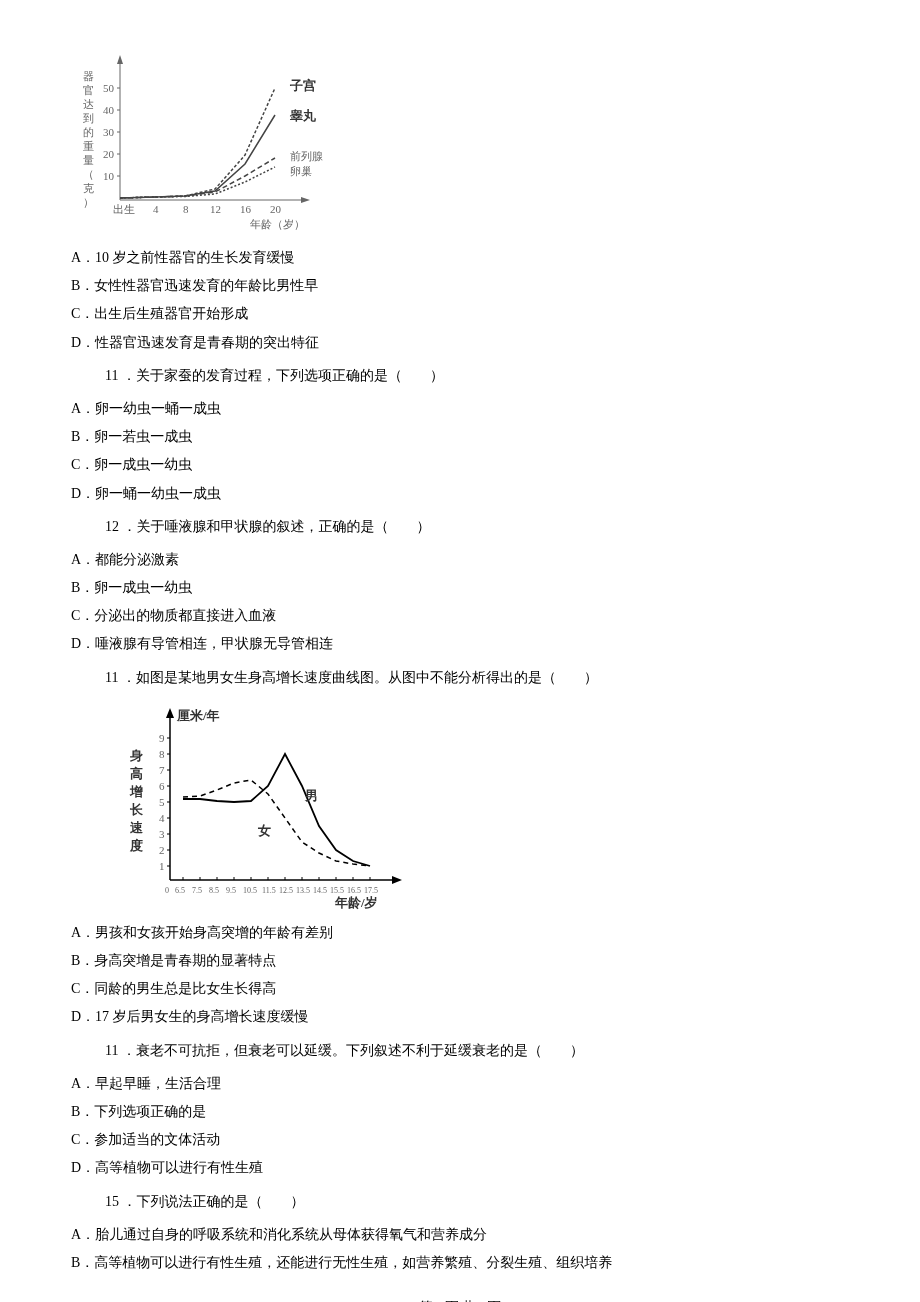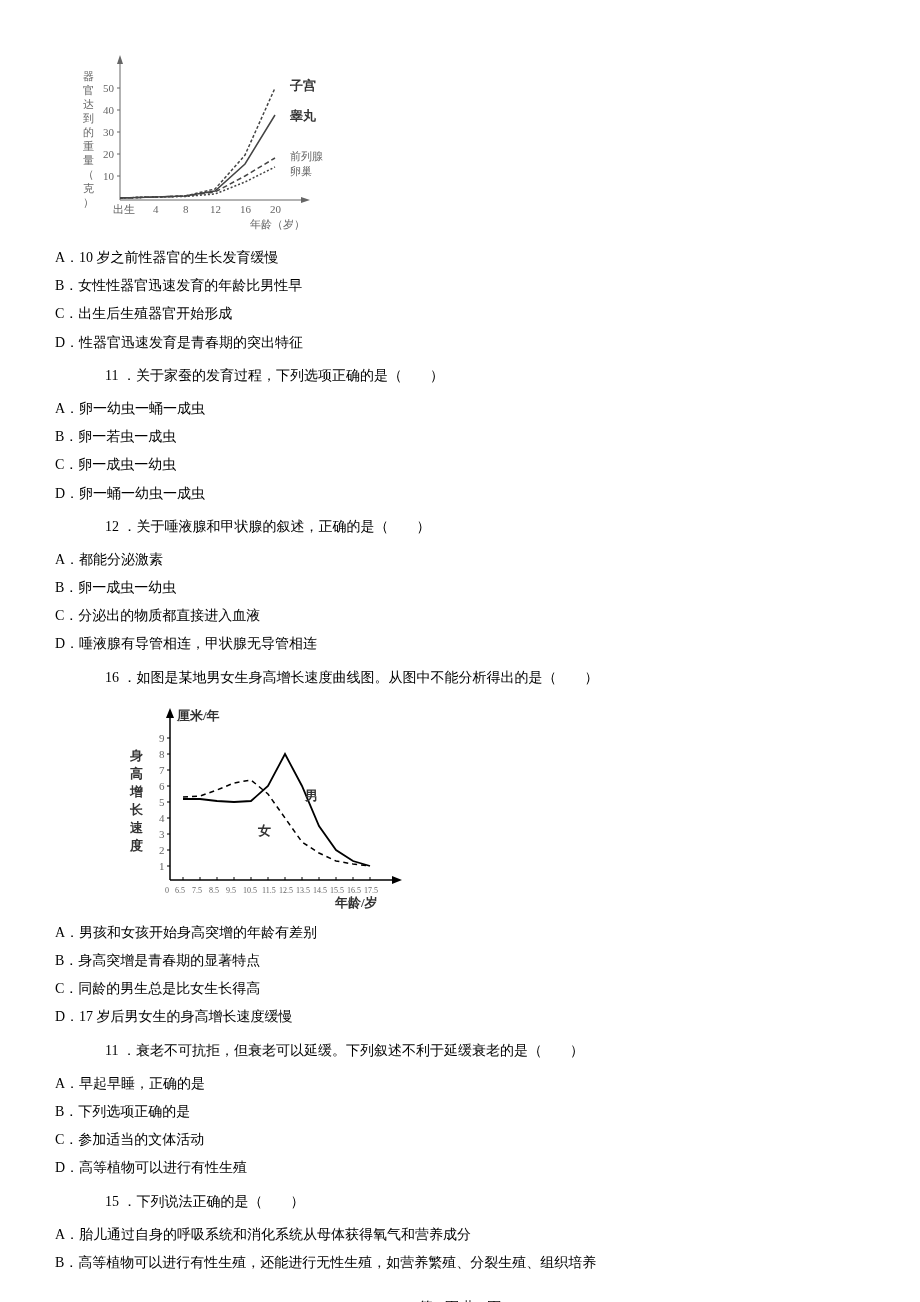--- a/index.html
+++ b/index.html
@@ -16,21 +16,21 @@
       width: 920px;
       padding: 40px 55px;
     }
     .chart-container {
       margin: 10px 0 10px 20px;
     }
     .chart-svg {
       display: block;
     }
     .option-line {
-      margin: 3px 0;
+      margin: 3px 16px;
       padding-left: 0;
     }
     .question-line {
       margin: 8px 0;
       padding-left: 50px;
     }
     .footer {
       text-align: center;
       margin-top: 20px;
       font-size: 13px;
@@ -113,21 +113,21 @@
 <div class="option-line">B．卵一若虫一成虫</div>
 <div class="option-line">C．卵一成虫一幼虫</div>
 <div class="option-line">D．卵一蛹一幼虫一成虫</div>
 
 <div class="question-line">12 ．关于唾液腺和甲状腺的叙述，正确的是（　　）</div>
 <div class="option-line">A．都能分泌激素</div>
 <div class="option-line">B．卵一成虫一幼虫</div>
 <div class="option-line">C．分泌出的物质都直接进入血液</div>
 <div class="option-line">D．唾液腺有导管相连，甲状腺无导管相连</div>
 
-<div class="question-line">16 ．如图是某地男女生身高增长速度曲线图。从图中不能分析得出的是（　　）</div>
+<div class="question-line">11 ．如图是某地男女生身高增长速度曲线图。从图中不能分析得出的是（　　）</div>
 
 <div class="chart-container indent">
   <svg class="chart-svg" width="300" height="210">
 
     <line x1="55" y1="15" x2="55" y2="180" stroke="#000" stroke-width="1.5"></line>
     <polygon points="55,8 51,18 59,18" fill="#000"></polygon>
 
     <line x1="55" y1="180" x2="280" y2="180" stroke="#000" stroke-width="1.5"></line>
     <polygon points="287,180 277,176 277,184" fill="#000"></polygon>
 
@@ -195,21 +195,21 @@
     <text x="143" y="135" class="bold-text">女</text>
   </svg>
 </div>
 
 <div class="option-line">A．男孩和女孩开始身高突增的年龄有差别</div>
 <div class="option-line">B．身高突增是青春期的显著特点</div>
 <div class="option-line">C．同龄的男生总是比女生长得高</div>
 <div class="option-line">D．17 岁后男女生的身高增长速度缓慢</div>
 
 <div class="question-line">11 ．衰老不可抗拒，但衰老可以延缓。下列叙述不利于延缓衰老的是（　　）</div>
-<div class="option-line">A．早起早睡，正确的是</div>
+<div class="option-line">A．早起早睡，生活合理</div>
 <div class="option-line">B．下列选项正确的是</div>
 <div class="option-line">C．参加适当的文体活动</div>
 <div class="option-line">D．高等植物可以进行有性生殖</div>
 
 <div class="question-line">15 ．下列说法正确的是（　　）</div>
 <div class="option-line">A．胎儿通过自身的呼吸系统和消化系统从母体获得氧气和营养成分</div>
 <div class="option-line">B．高等植物可以进行有性生殖，还能进行无性生殖，如营养繁殖、分裂生殖、组织培养</div>
 
 <div class="footer">第 2 页 共 8 页</div>
 

